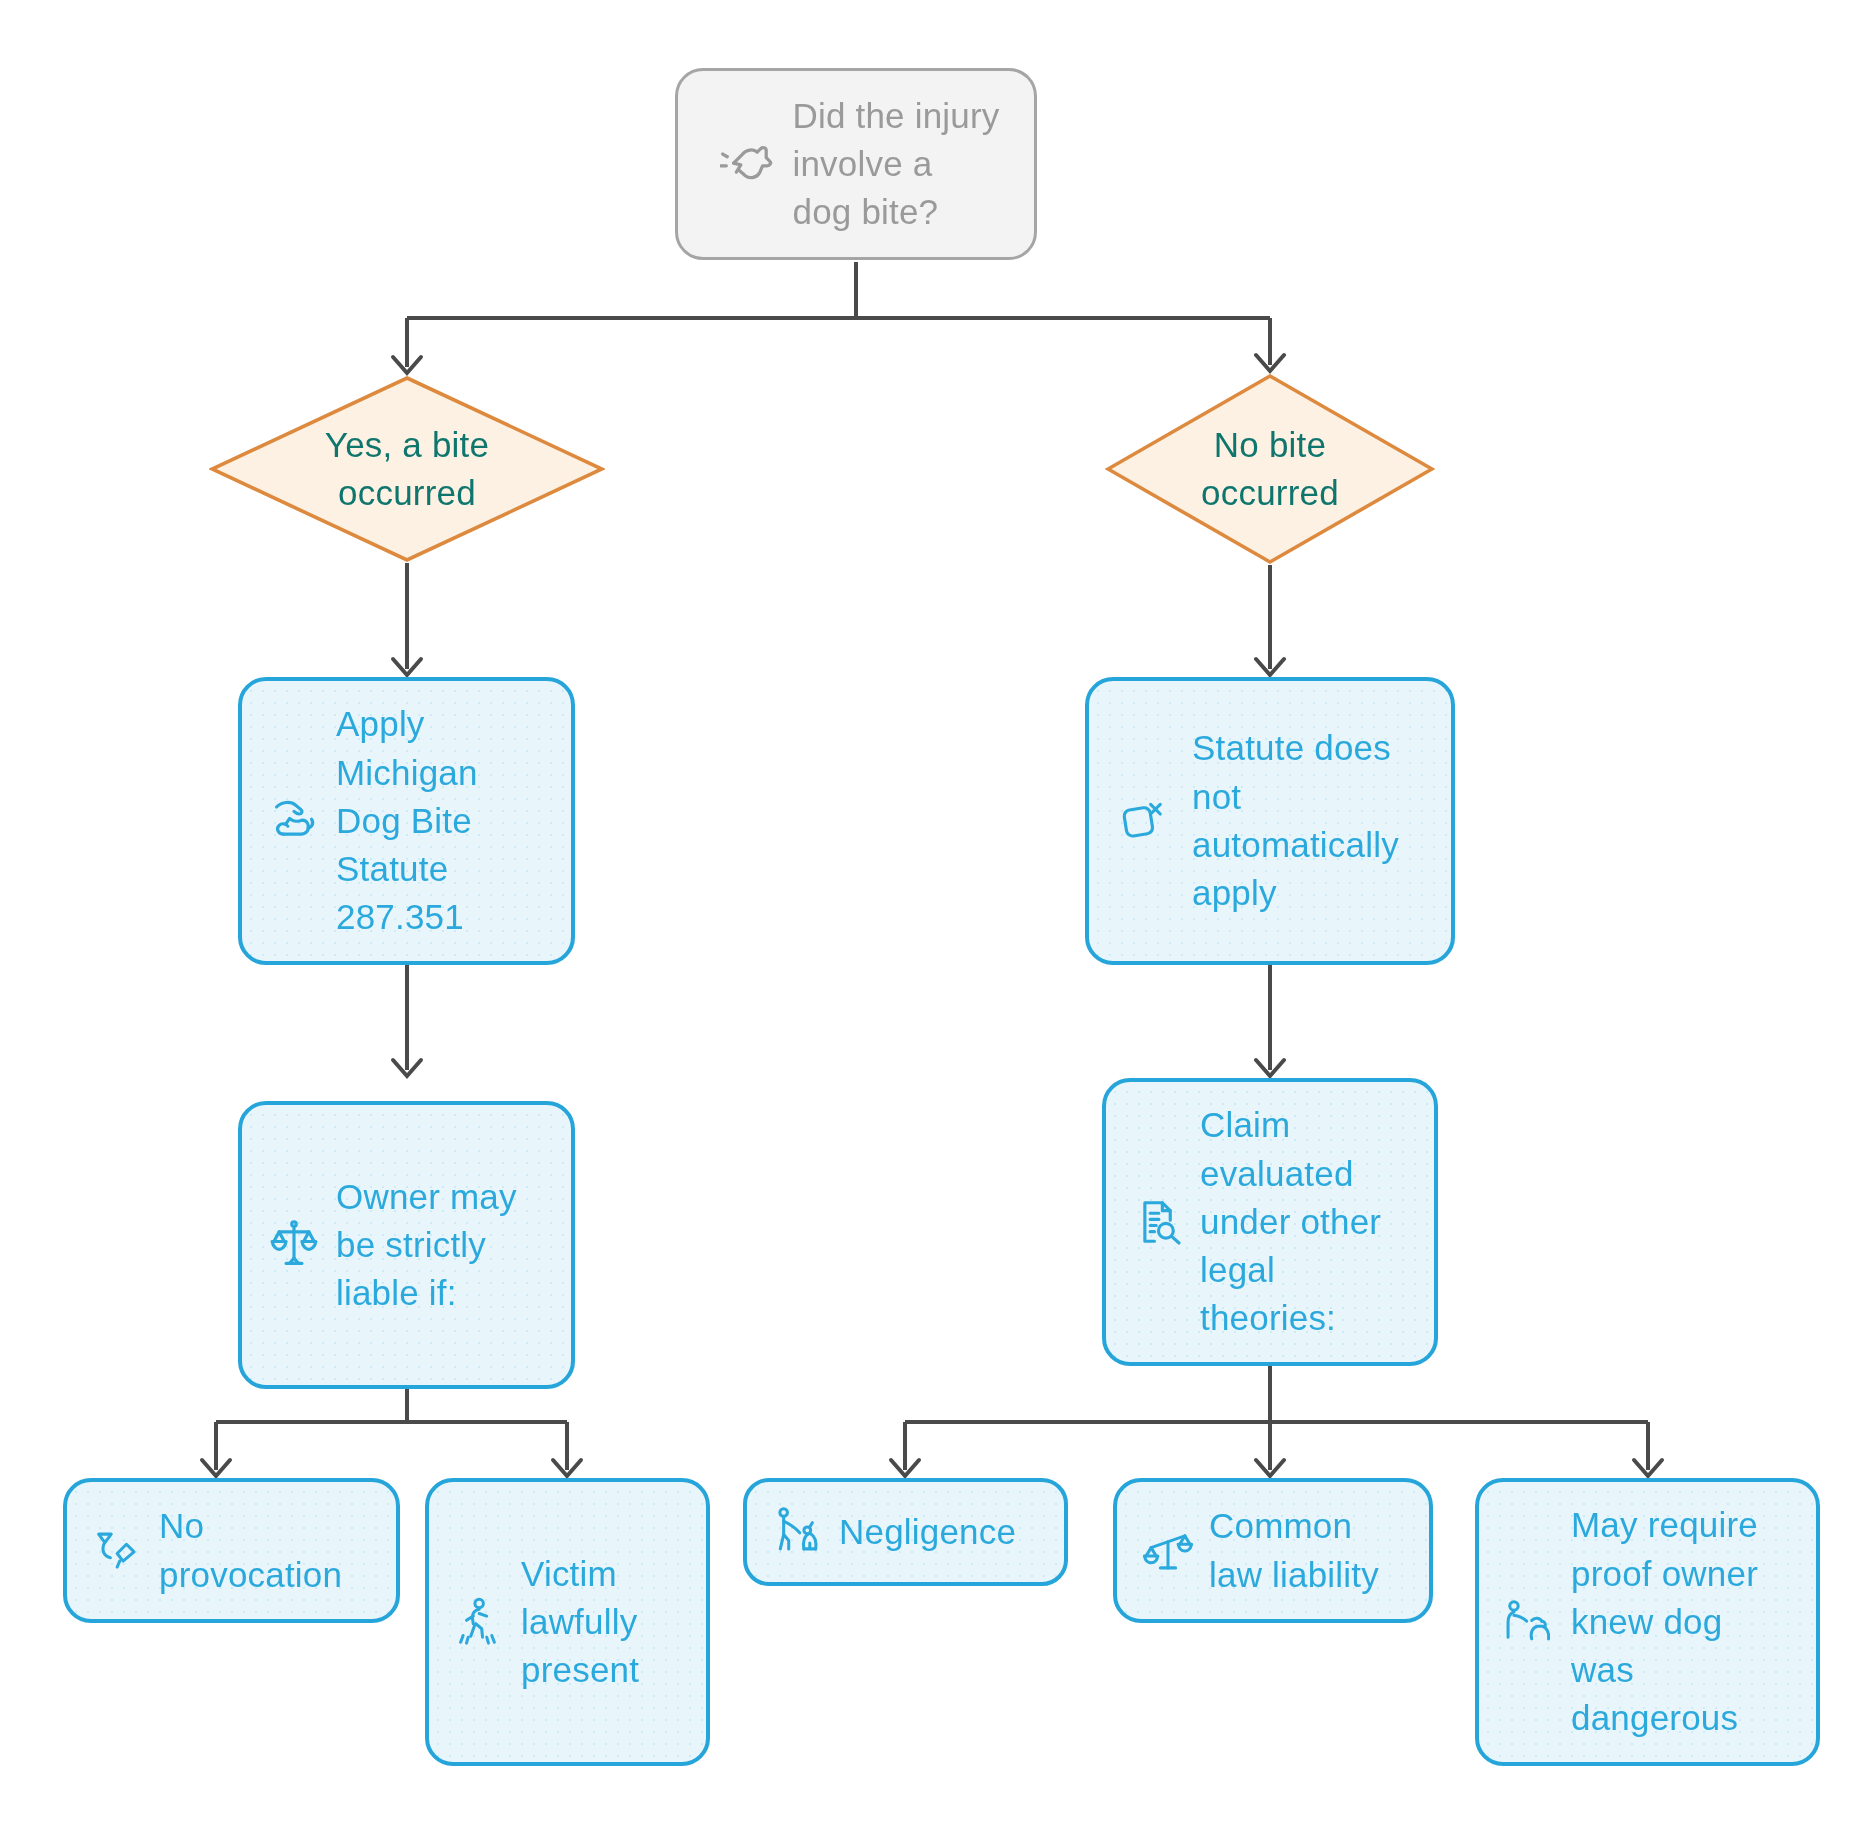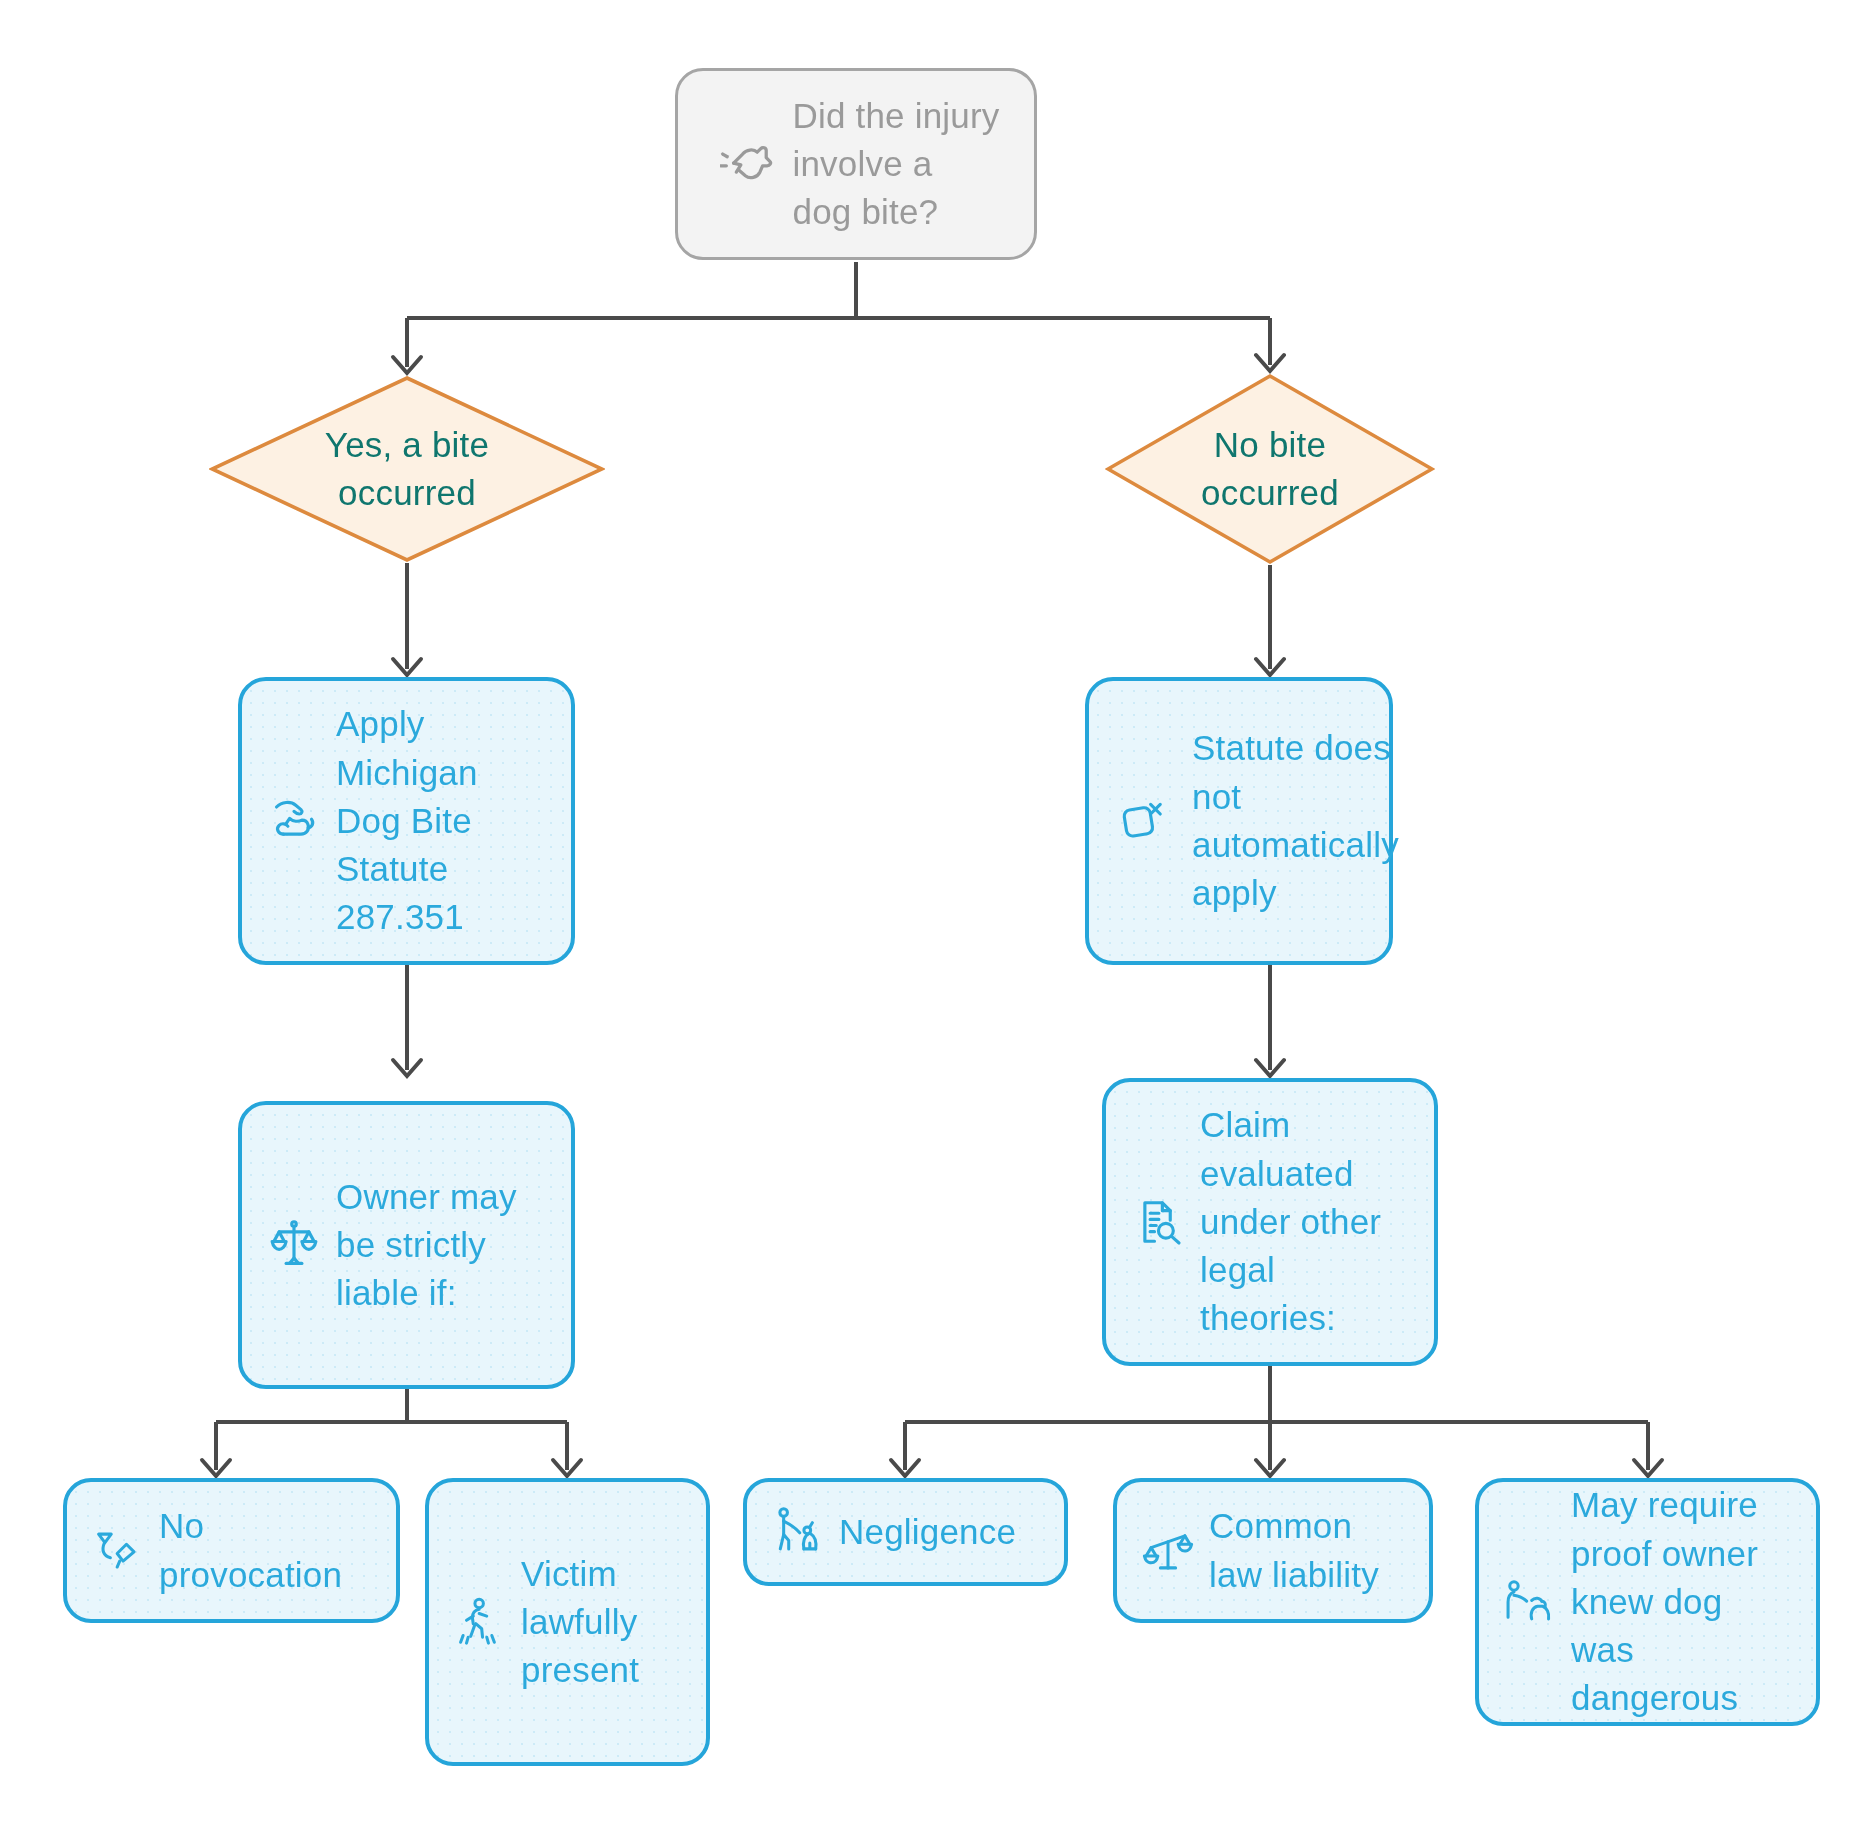--- a/index.html
+++ b/index.html
@@ -120,21 +120,21 @@
         <path d="M41 28 H57 C56 34 52 37 49 37 C46 37 42 34 41 28 Z"></path>
         <path d="M27 53 L32 47 L37 53"></path>
         <path d="M23 53 H41"></path>
       </svg>
     </span>
     <span class="label">Owner may
 be strictly
 liable if:</span>
   </div>
 
-  <div class="node rect-blue" style="left:1085px; top:677px; width:308px; height:288px;gap:23px;">
+  <div class="node rect-blue" style="left:1085px; top:677px; width:370px; height:288px;gap:23px;">
     <span class="icon">
       <svg width="56" height="56" viewBox="0 0 64 64" fill="none" stroke="currentColor" stroke-width="3.6" stroke-linecap="round" stroke-linejoin="round">
         <rect x="14" y="18" width="30" height="30" rx="7" transform="rotate(-9 29 33)"></rect>
         <path d="M43 13 L54 24 M54 13 L43 24"></path>
       </svg>
     </span>
     <span class="label">Statute does
 not
 automatically
 apply</span>
@@ -210,21 +210,21 @@
         <path d="M12 28 L6 38 M18 38 L12 28"></path>
         <path d="M4 38 H20 C19 43 16 46 12 46 C8 46 5 43 4 38 Z"></path>
         <path d="M52 14 L46 24 M58 24 L52 14"></path>
         <path d="M44 24 H60 C59 29 56 32 52 32 C48 32 45 29 44 24 Z"></path>
       </svg>
     </span>
     <span class="label">Common
 law liability</span>
   </div>
 
-  <div class="node rect-blue" style="left:1475px; top:1478px; width:345px; height:248px;">
+  <div class="node rect-blue" style="left:1475px; top:1478px; width:345px; height:288px;">
     <span class="icon">
       <svg width="54" height="54" viewBox="0 0 64 64" fill="none" stroke="currentColor" stroke-width="3.6" stroke-linecap="round" stroke-linejoin="round">
         <circle cx="13" cy="13" r="5"></circle>
         <path d="M13 20 C8 22 6 27 6 32 V50"></path>
         <path d="M13 24 C19 25 24 27 28 31"></path>
         <path d="M34 30 C38 26 44 27 46 31"></path>
         <path d="M34 52 C32 45 35 38 41 37 H47 C52 39 55 45 54 52"></path>
         <path d="M46 31 C49 31 51 34 50 37"></path>
       </svg>
     </span>

